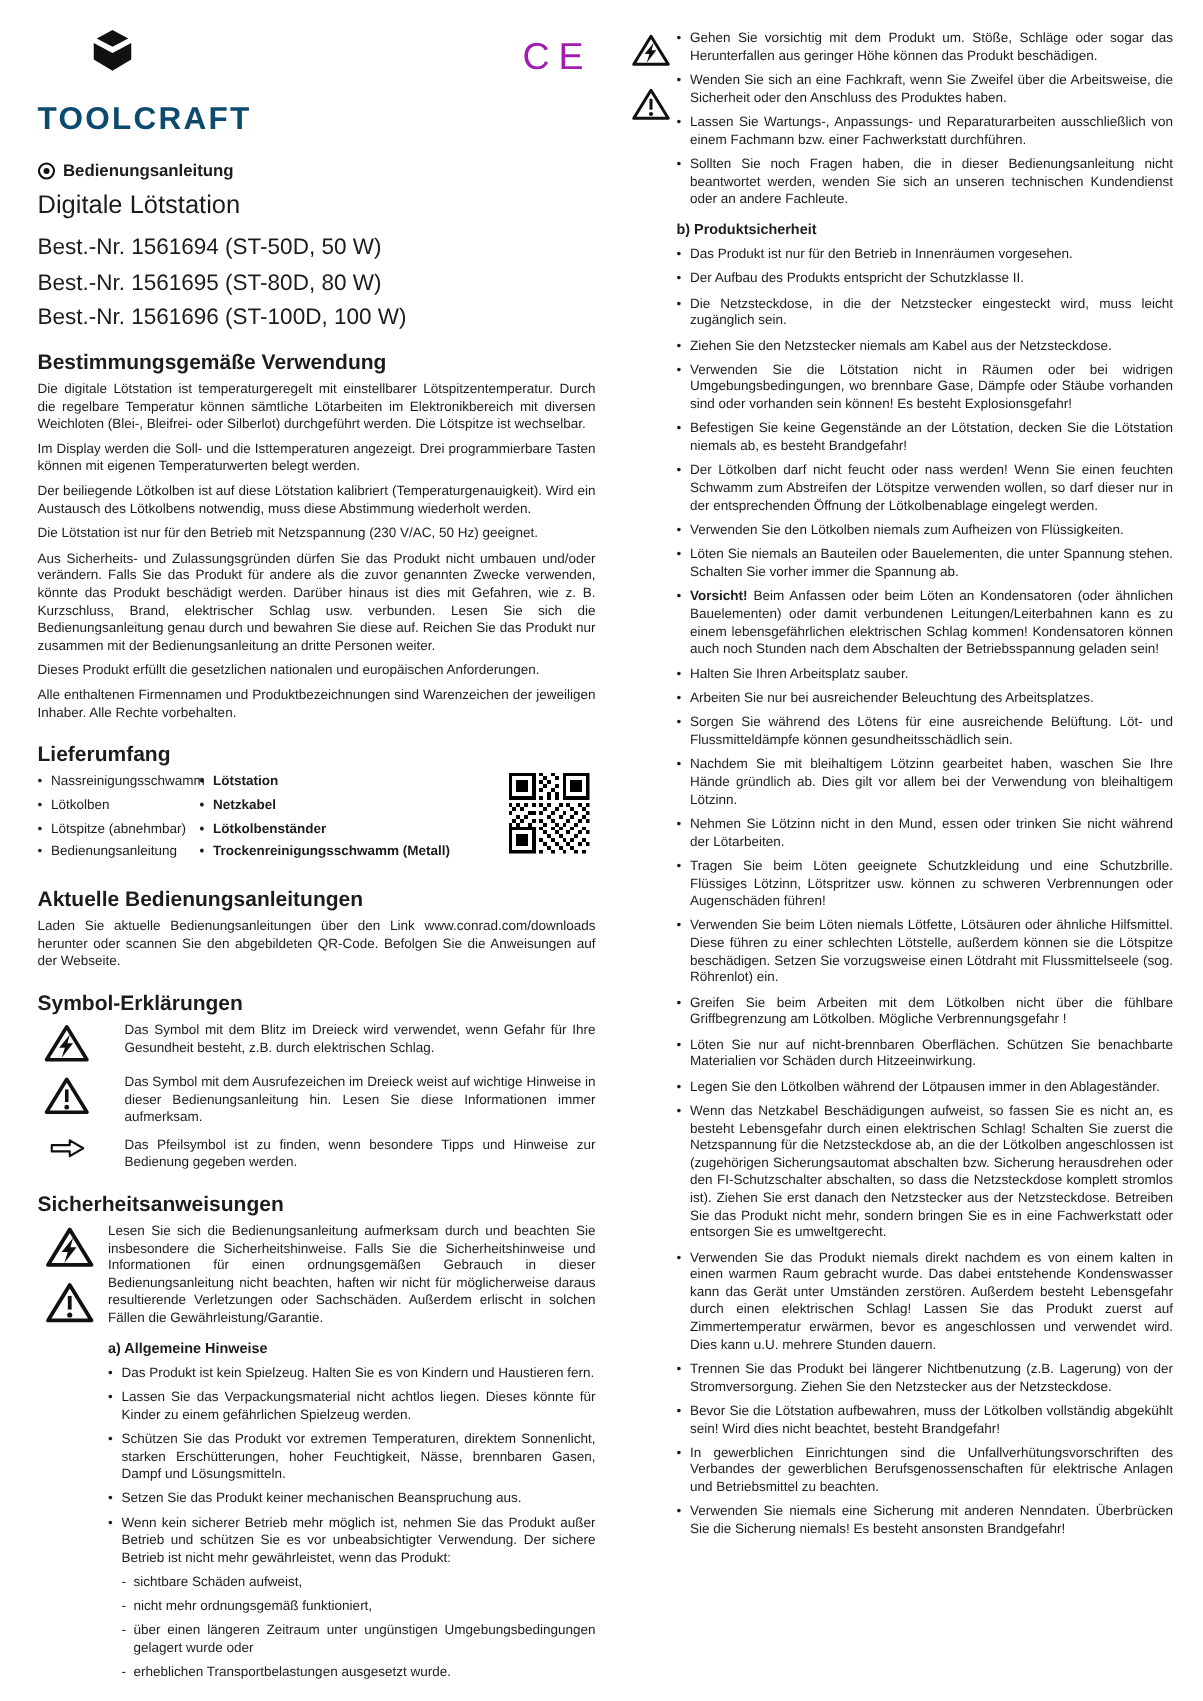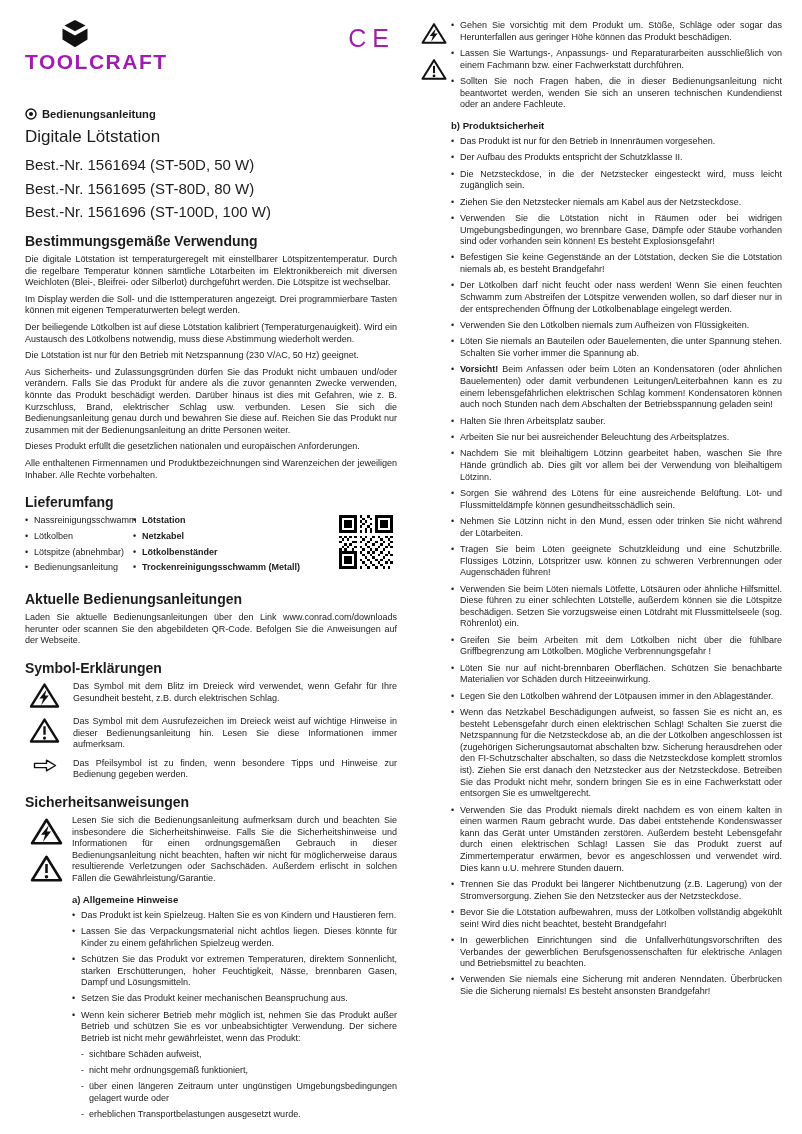--- a/index.html
+++ b/index.html
@@ -19,36 +19,36 @@
   ul { list-style:none; }
   ul.bullets > li { position:relative; padding-left:9px; margin-bottom:4.8px; }
   ul.bullets > li::before { content:"•"; position:absolute; left:0; top:0; }
   ul.dashes { margin:1px 0 0 9px; }
   ul.dashes > li { position:relative; padding-left:8px; margin-bottom:4.4px; }
   ul.dashes > li::before { content:"-"; position:absolute; left:0; }
 
   
   .logo-block { position:relative; height:74px; margin-bottom:14px; }
   .logo-icon { position:absolute; left:33px; top:0; }
-  .brand-name { position:absolute; left:0; top:30px; font-size:21px; font-weight:bold; letter-spacing:1.5px; color:#a21caf; }
+  .brand-name { position:absolute; left:0; top:48px; font-size:21px; font-weight:bold; letter-spacing:1.5px; color:#0c4a6e; }
   .ce-mark { position:absolute; right:2px; top:4px; font-size:25px; letter-spacing:6px; color:#a21caf; font-weight:400; }
 
   .doc-type { display:flex; align-items:center; gap:5px; font-size:11.2px; font-weight:bold; margin-bottom:7px; }
   .title { font-size:17px; font-weight:normal; margin-bottom:9px; }
   .order-no { font-size:15px; font-weight:normal; margin-bottom:6.5px; }
 
   
   .delivery-row { display:flex; position:relative; min-height:58px; margin-top:2px; }
   .delivery-col { width:108px; }
   .delivery-col.second { width:168px;font-weight:bold; }
   .delivery-row ul.bullets > li { margin-bottom:4.2px; }
   .qr { position:absolute; right:4px; top:0; }
 
   
-  .symbol-row { display:flex; align-items:flex-start; gap:9px; margin-bottom:7px; }
+  .symbol-row { display:flex; align-items:flex-start; gap:19px; margin-bottom:7px; }
   .symbol-icon { flex:0 0 39px; display:flex; justify-content:center; padding-top:1px; }
   .symbol-row p { flex:1; }
 
   
   .safety-body { position:relative; padding-left:47px; }
   .safety-icons { position:absolute; left:2px; top:2px; width:38px; }
   .safety-icons svg { display:block; margin:0 auto 8px auto; }
   .safety-intro { font-weight:normal; }
 
   
@@ -201,41 +201,42 @@
       </svg>
       <svg width="26" height="23" viewBox="0 0 36 32">
         <path d="M18 3 L34 29 L2 29 Z" fill="#fff" stroke="#111" stroke-width="2.8" stroke-linejoin="round"></path>
         <rect x="16.6" y="11" width="2.8" height="10" fill="#111"></rect>
         <circle cx="18" cy="25" r="1.9" fill="#111"></circle>
       </svg>
     </div>
 
     <ul class="bullets">
       <li>Gehen Sie vorsichtig mit dem Produkt um. Stöße, Schläge oder sogar das Herunterfallen aus geringer Höhe können das Produkt beschädigen.</li>
+      <li>Wenden Sie sich an eine Fachkraft, wenn Sie Zweifel über die Arbeitsweise, die Sicherheit oder den Anschluss des Produktes haben.</li>
       <li>Lassen Sie Wartungs-, Anpassungs- und Reparaturarbeiten ausschließlich von einem Fachmann bzw. einer Fachwerkstatt durchführen.</li>
       <li>Sollten Sie noch Fragen haben, die in dieser Bedienungsanleitung nicht beantwortet werden, wenden Sie sich an unseren technischen Kundendienst oder an andere Fachleute.</li>
     </ul>
 
     <div class="h-sub">b) Produktsicherheit</div>
 
     <ul class="bullets">
       <li>Das Produkt ist nur für den Betrieb in Innenräumen vorgesehen.</li>
       <li>Der Aufbau des Produkts entspricht der Schutzklasse II.</li>
       <li>Die Netzsteckdose, in die der Netzstecker eingesteckt wird, muss leicht zugänglich sein.</li>
       <li>Ziehen Sie den Netzstecker niemals am Kabel aus der Netzsteckdose.</li>
       <li>Verwenden Sie die Lötstation nicht in Räumen oder bei widrigen Umgebungsbedingungen, wo brennbare Gase, Dämpfe oder Stäube vorhanden sind oder vorhanden sein können! Es besteht Explosionsgefahr!</li>
       <li>Befestigen Sie keine Gegenstände an der Lötstation, decken Sie die Lötstation niemals ab, es besteht Brandgefahr!</li>
       <li>Der Lötkolben darf nicht feucht oder nass werden! Wenn Sie einen feuchten Schwamm zum Abstreifen der Lötspitze verwenden wollen, so darf dieser nur in der entsprechenden Öffnung der Lötkolbenablage eingelegt werden.</li>
       <li>Verwenden Sie den Lötkolben niemals zum Aufheizen von Flüssigkeiten.</li>
       <li>Löten Sie niemals an Bauteilen oder Bauelementen, die unter Spannung stehen. Schalten Sie vorher immer die Spannung ab.</li>
       <li><span class="b">Vorsicht!</span> <span>Beim Anfassen oder beim Löten an Kondensatoren (oder ähnlichen Bauelementen) oder damit verbundenen Leitungen/Leiterbahnen kann es zu einem lebensgefährlichen elektrischen Schlag kommen! Kondensatoren können auch noch Stunden nach dem Abschalten der Betriebsspannung geladen sein!</span></li>
       <li>Halten Sie Ihren Arbeitsplatz sauber.</li>
       <li>Arbeiten Sie nur bei ausreichender Beleuchtung des Arbeitsplatzes.</li>
+      <li>Sorgen Sie während des Lötens für eine ausreichende Belüftung. Löt- und Flussmitteldämpfe können gesundheitsschädlich sein.</li>
       <li>Nachdem Sie mit bleihaltigem Lötzinn gearbeitet haben, waschen Sie Ihre Hände gründlich ab. Dies gilt vor allem bei der Verwendung von bleihaltigem Lötzinn.</li>
-      <li>Sorgen Sie während des Lötens für eine ausreichende Belüftung. Löt- und Flussmitteldämpfe können gesundheitsschädlich sein.</li>
       <li>Nehmen Sie Lötzinn nicht in den Mund, essen oder trinken Sie nicht während der Lötarbeiten.</li>
       <li>Tragen Sie beim Löten geeignete Schutzkleidung und eine Schutzbrille. Flüssiges Lötzinn, Lötspritzer usw. können zu schweren Verbrennungen oder Augenschäden führen!</li>
       <li>Verwenden Sie beim Löten niemals Lötfette, Lötsäuren oder ähnliche Hilfsmittel. Diese führen zu einer schlechten Lötstelle, außerdem können sie die Lötspitze beschädigen. Setzen Sie vorzugsweise einen Lötdraht mit Flussmittelseele (sog. Röhrenlot) ein.</li>
       <li>Greifen Sie beim Arbeiten mit dem Lötkolben nicht über die fühlbare Griffbegrenzung am Lötkolben. Mögliche Verbrennungsgefahr !</li>
       <li>Löten Sie nur auf nicht-brennbaren Oberflächen. Schützen Sie benachbarte Materialien vor Schäden durch Hitzeeinwirkung.</li>
       <li>Legen Sie den Lötkolben während der Lötpausen immer in den Ablageständer.</li>
       <li>Wenn das Netzkabel Beschädigungen aufweist, so fassen Sie es nicht an, es besteht Lebensgefahr durch einen elektrischen Schlag! Schalten Sie zuerst die Netzspannung für die Netzsteckdose ab, an die der Lötkolben angeschlossen ist (zugehörigen Sicherungsautomat abschalten bzw. Sicherung herausdrehen oder den FI-Schutzschalter abschalten, so dass die Netzsteckdose komplett stromlos ist). Ziehen Sie erst danach den Netzstecker aus der Netzsteckdose. Betreiben Sie das Produkt nicht mehr, sondern bringen Sie es in eine Fachwerkstatt oder entsorgen Sie es umweltgerecht.</li>
       <li>Verwenden Sie das Produkt niemals direkt nachdem es von einem kalten in einen warmen Raum gebracht wurde. Das dabei entstehende Kondenswasser kann das Gerät unter Umständen zerstören. Außerdem besteht Lebensgefahr durch einen elektrischen Schlag! Lassen Sie das Produkt zuerst auf Zimmertemperatur erwärmen, bevor es angeschlossen und verwendet wird. Dies kann u.U. mehrere Stunden dauern.</li>
       <li>Trennen Sie das Produkt bei längerer Nichtbenutzung (z.B. Lagerung) von der Stromversorgung. Ziehen Sie den Netzstecker aus der Netzsteckdose.</li>
       <li>Bevor Sie die Lötstation aufbewahren, muss der Lötkolben vollständig abgekühlt sein! Wird dies nicht beachtet, besteht Brandgefahr!</li>

